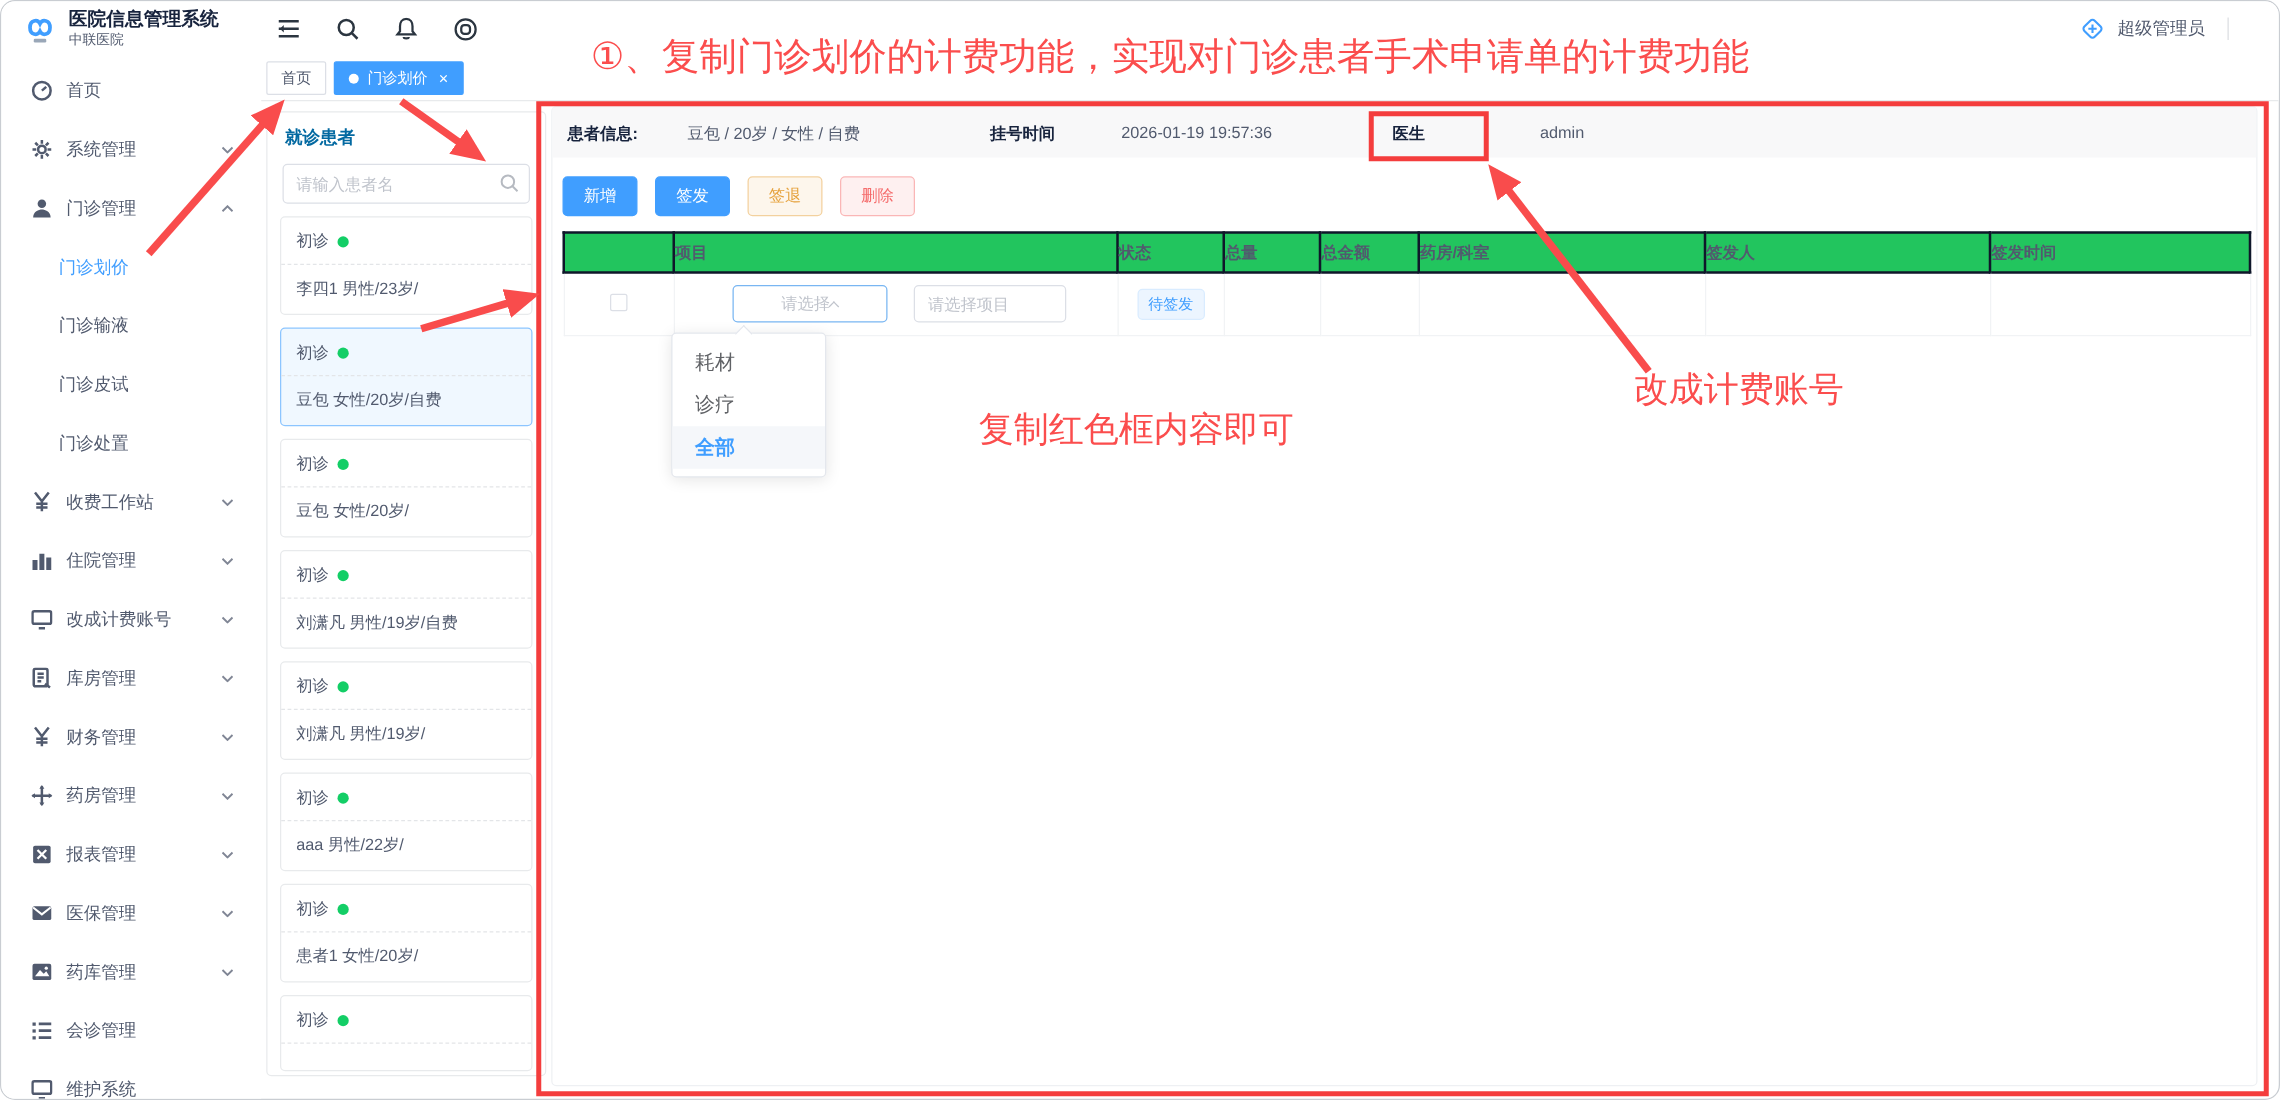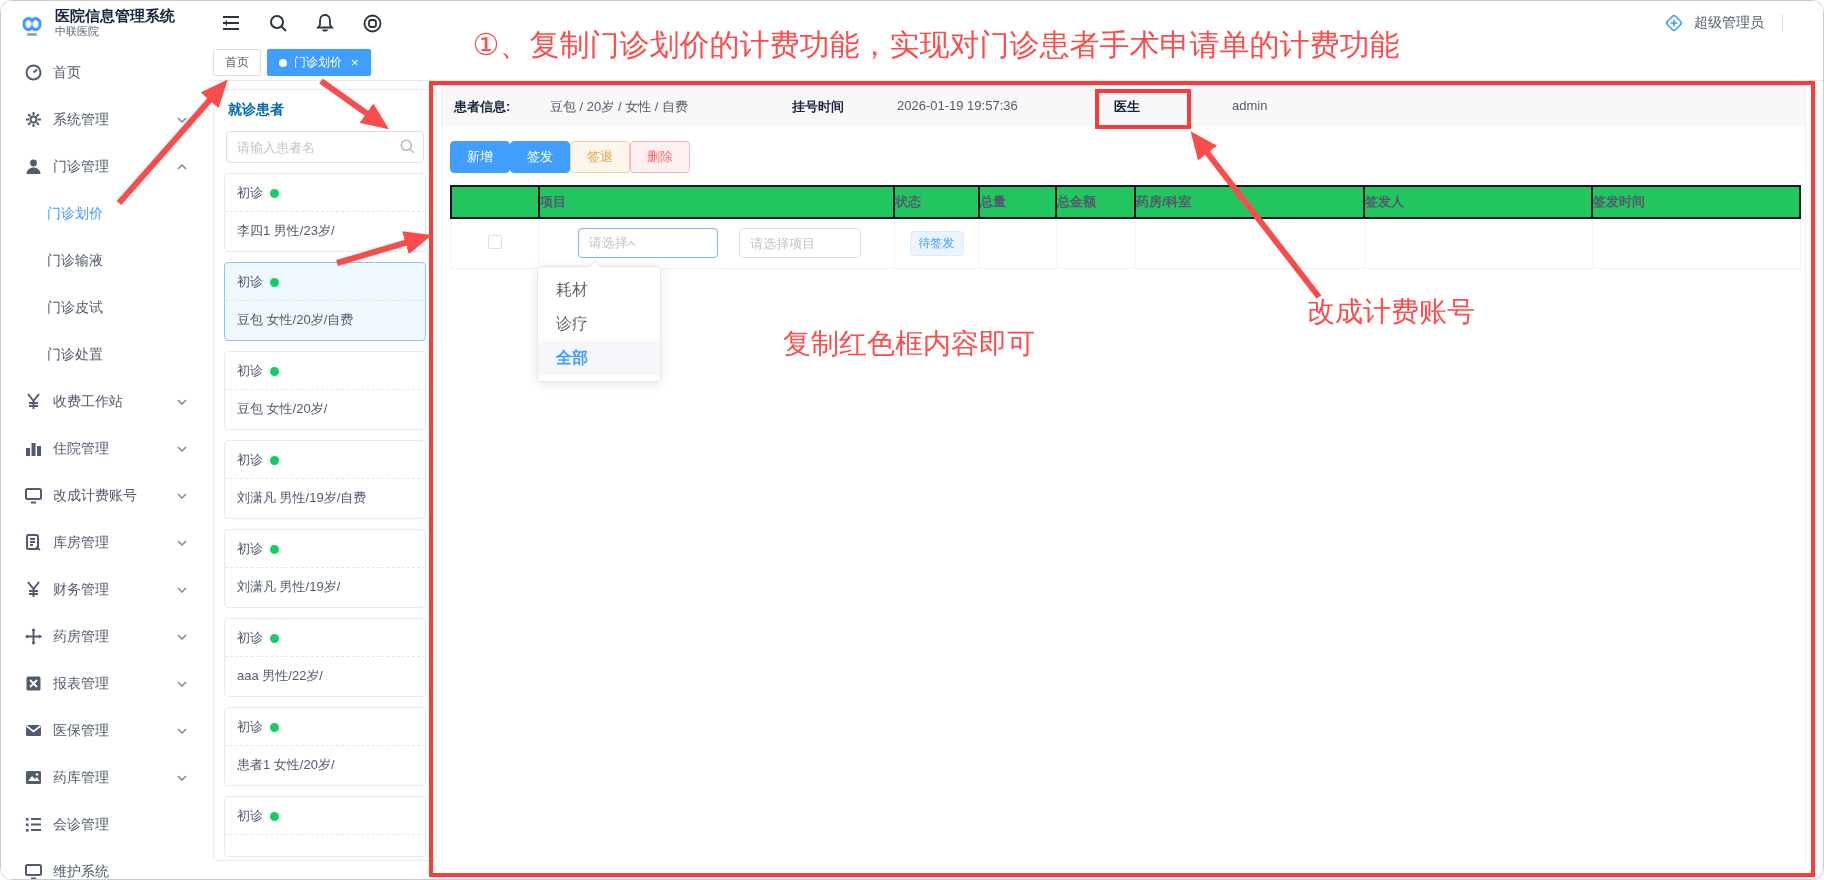--- a/index.html
+++ b/index.html
@@ -3,21 +3,21 @@
 <meta charset="utf-8">
 <style>
   * { margin:0; padding:0; box-sizing:border-box; }
   html,body { background:#ffffff; }
   body { font-family:"Liberation Sans","DejaVu Sans",sans-serif; color:#515a6e; }
   .screen { position:relative; width:1824px; height:880px; background:#fff;
             border:1px solid #c9cdd2; border-radius:12px; overflow:hidden; }
 
   
   .hdr { position:absolute; left:0; top:0; width:100%; height:44px; background:#fff; }
-  .brand { position:absolute; left:16px; top:6px; display:flex; align-items:flex-end; gap:8px; }
+  .brand { position:absolute; left:16px; top:6px; display:flex; align-items:flex-start; gap:8px; }
   .brand-logo { width:30px; height:30px; }
   .brand-title { font-size:15px; font-weight:bold; color:#17233d; line-height:17px; }
   .brand-sub { font-size:11px; color:#515a6e; }
   .hdr-icons { position:absolute; left:220px; top:0; height:44px; display:flex; align-items:center; gap:27px; }
   .hicon { width:20px; height:20px; display:flex; align-items:center; justify-content:center; color:#2b3540; cursor:pointer; }
   .hdr-right { position:absolute; right:40px; top:0; height:44px; display:flex; align-items:center; gap:10px; }
   .role-name { font-size:14px; color:#515a6e; }
   .hdr-divider { width:1px; height:18px; background:#dcdee2; margin-left:8px; }
 
   
@@ -56,33 +56,33 @@
   .pcard .l2 { padding:10px 12px 11px 12px; font-size:13px; color:#515a6e; }
   .pcard.selected { border-color:#8cc5ff; background:#f0f8ff; }
 
   
   .main { position:absolute; left:440px; top:84px; width:1365px; height:784px; background:#fff;
           border:1px solid #eef0f3; border-radius:4px; }
   .infobar { position:relative; height:40px; background:#f8f8f9; font-size:13px; }
   .infobar .lab { font-weight:bold; color:#17233d; }
   .ib { position:absolute; top:12px; white-space:nowrap; }
 
-  .toolbar { display:flex; padding:15px 0 12px 8px; }
+  .toolbar { display:flex; gap:14px; padding:15px 0 12px 8px; }
   .btn { height:32px; padding:0 16px; font-size:13px; border-radius:4px; border:1px solid transparent;
          display:flex; align-items:center; cursor:pointer; font-family:inherit; }
   .btn.primary { background:#409eff; border-color:#409eff; color:#fff; }
   .btn.warn { background:#fdf6ec; border-color:#f3d19e; color:#e6a23c; }
   .btn.danger { background:#fef0f0; border-color:#fab6b6; color:#f56c6c; }
 
   table.grid { border-collapse:collapse; width:1349px; margin-left:8px; table-layout:fixed; font-size:13px; }
   .grid th { background:#22c55e; border:2px solid #0f172a; height:32px; font-weight:bold; color:#515a6e; text-align:left; }
   .grid td { border:1px solid #f1f3f5; height:50px; text-align:center; vertical-align:middle; }
   .cell-project { text-align:left; padding-left:6px; }
-  .sel { display:inline-flex; width:140px; height:30px; border:1px solid #79b6f2; border-radius:4px; align-items:center;
-         justify-content:flex-start; padding:0 10px; color:#c0c4cc; font-size:13px; vertical-align:middle; cursor:pointer; }
+  .sel { display:inline-flex; width:124px; height:30px; border:1px solid #79b6f2; border-radius:4px; align-items:center;
+         justify-content:center; padding:0 10px; color:#c0c4cc; font-size:13px; vertical-align:middle; cursor:pointer; }
   .sel .caret { border:solid #c0c4cc; border-width:0 1.5px 1.5px 0; padding:2.6px; transform:rotate(-135deg); margin-top:3px; }
   .iteminput { width:122px; height:30px; border:1px solid #dcdfe6; border-radius:4px; padding:0 10px; font-size:13px;
                margin-left:18px; vertical-align:middle; outline:none; font-family:inherit; color:#515a6e; }
   .iteminput::placeholder { color:#c0c4cc; }
   .cbx { width:14px; height:14px; border:1px solid #dcdfe6; border-radius:2px; display:inline-block; background:#fff; cursor:pointer; }
   .tag { display:inline-block; background:#ecf5ff; border:1px solid #d9ecff; color:#409eff; font-size:12px;
          padding:3px 8px; border-radius:4px; }
 
   
   .ddown { position:absolute; left:95px; top:180px; width:124px; background:#fff; border:1px solid #e4e7ed;

